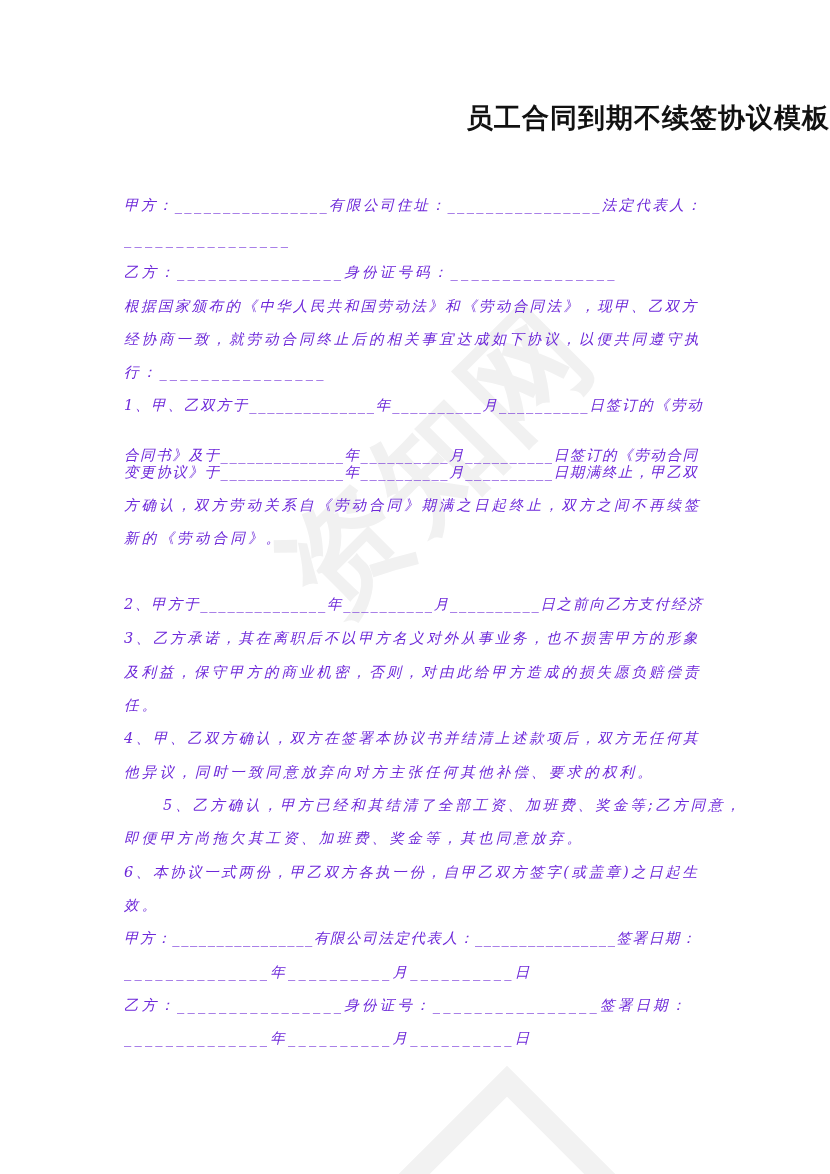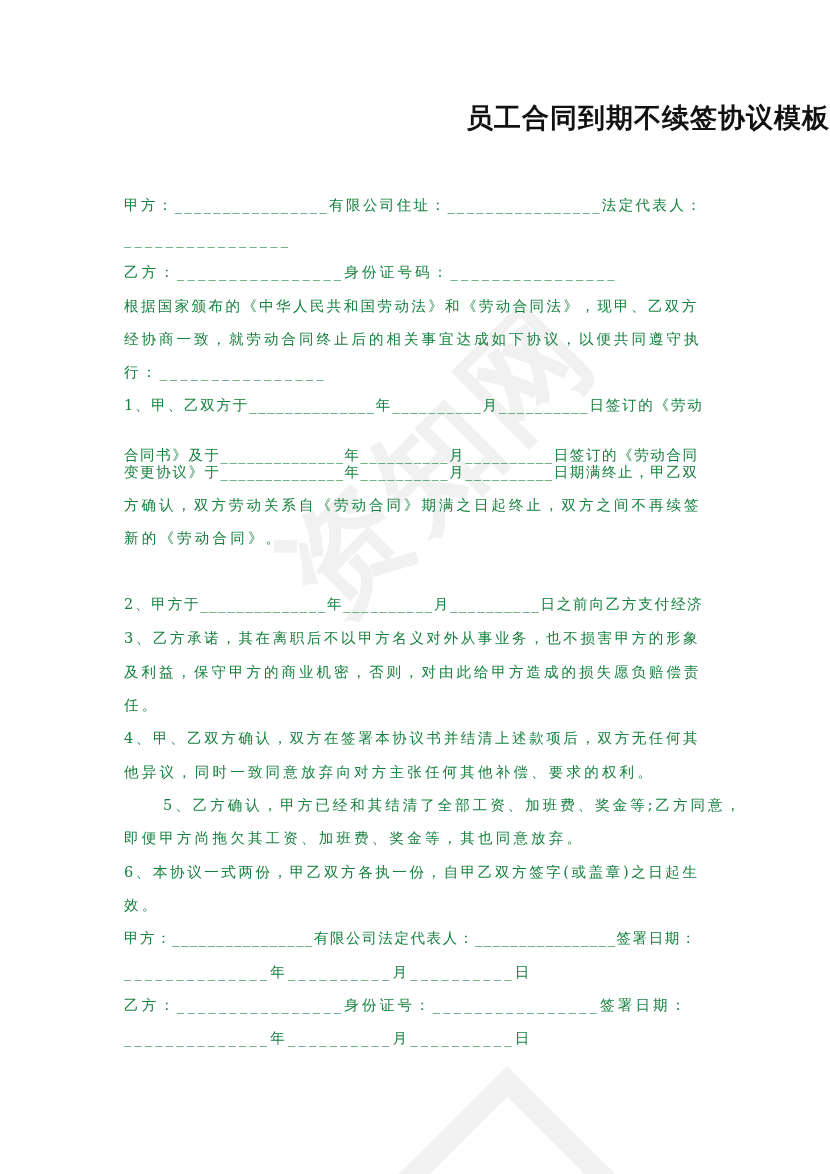--- a/index.html
+++ b/index.html
@@ -8,21 +8,21 @@
   .page { position: absolute; left: 0; top: 0; width: 830px; height: 1174px; background: #fff; }
   .watermark { position: absolute; pointer-events: none; }
   .wm-text { position: absolute; font-family: "DejaVu Sans", sans-serif; font-weight: bold;
              color: #f1f1f1; font-size: 120px; transform: rotate(-45deg); letter-spacing: 6px; white-space: nowrap; }
   .wm-diamond { position: absolute; width: 170px; height: 170px; border: 22px solid #f2f2f2;
                 transform: rotate(45deg); }
   .title { position: absolute; top: 100px; left: 0; width: 830px; text-align: right;
            font-family: "DejaVu Sans", sans-serif; font-size: 27px; font-weight: bold; color: #111;
            letter-spacing: 1px; }
   .line { position: absolute; left: 124px; width: 580px; font-size: 14.5px; line-height: 20px;
-          white-space: nowrap; letter-spacing: 3.2px; color: #15803d; }
+          white-space: nowrap; letter-spacing: 3.2px; color: #6d28d9; font-style: italic; }
 </style>
 </head>
 <body>
 
 <div class="page">
 
   <div class="watermark">
     <div class="wm-text" style="left:250px; top:380px;">资知网</div>
     <div class="wm-diamond" style="left:400px; top:1110px;"></div>
   </div>

